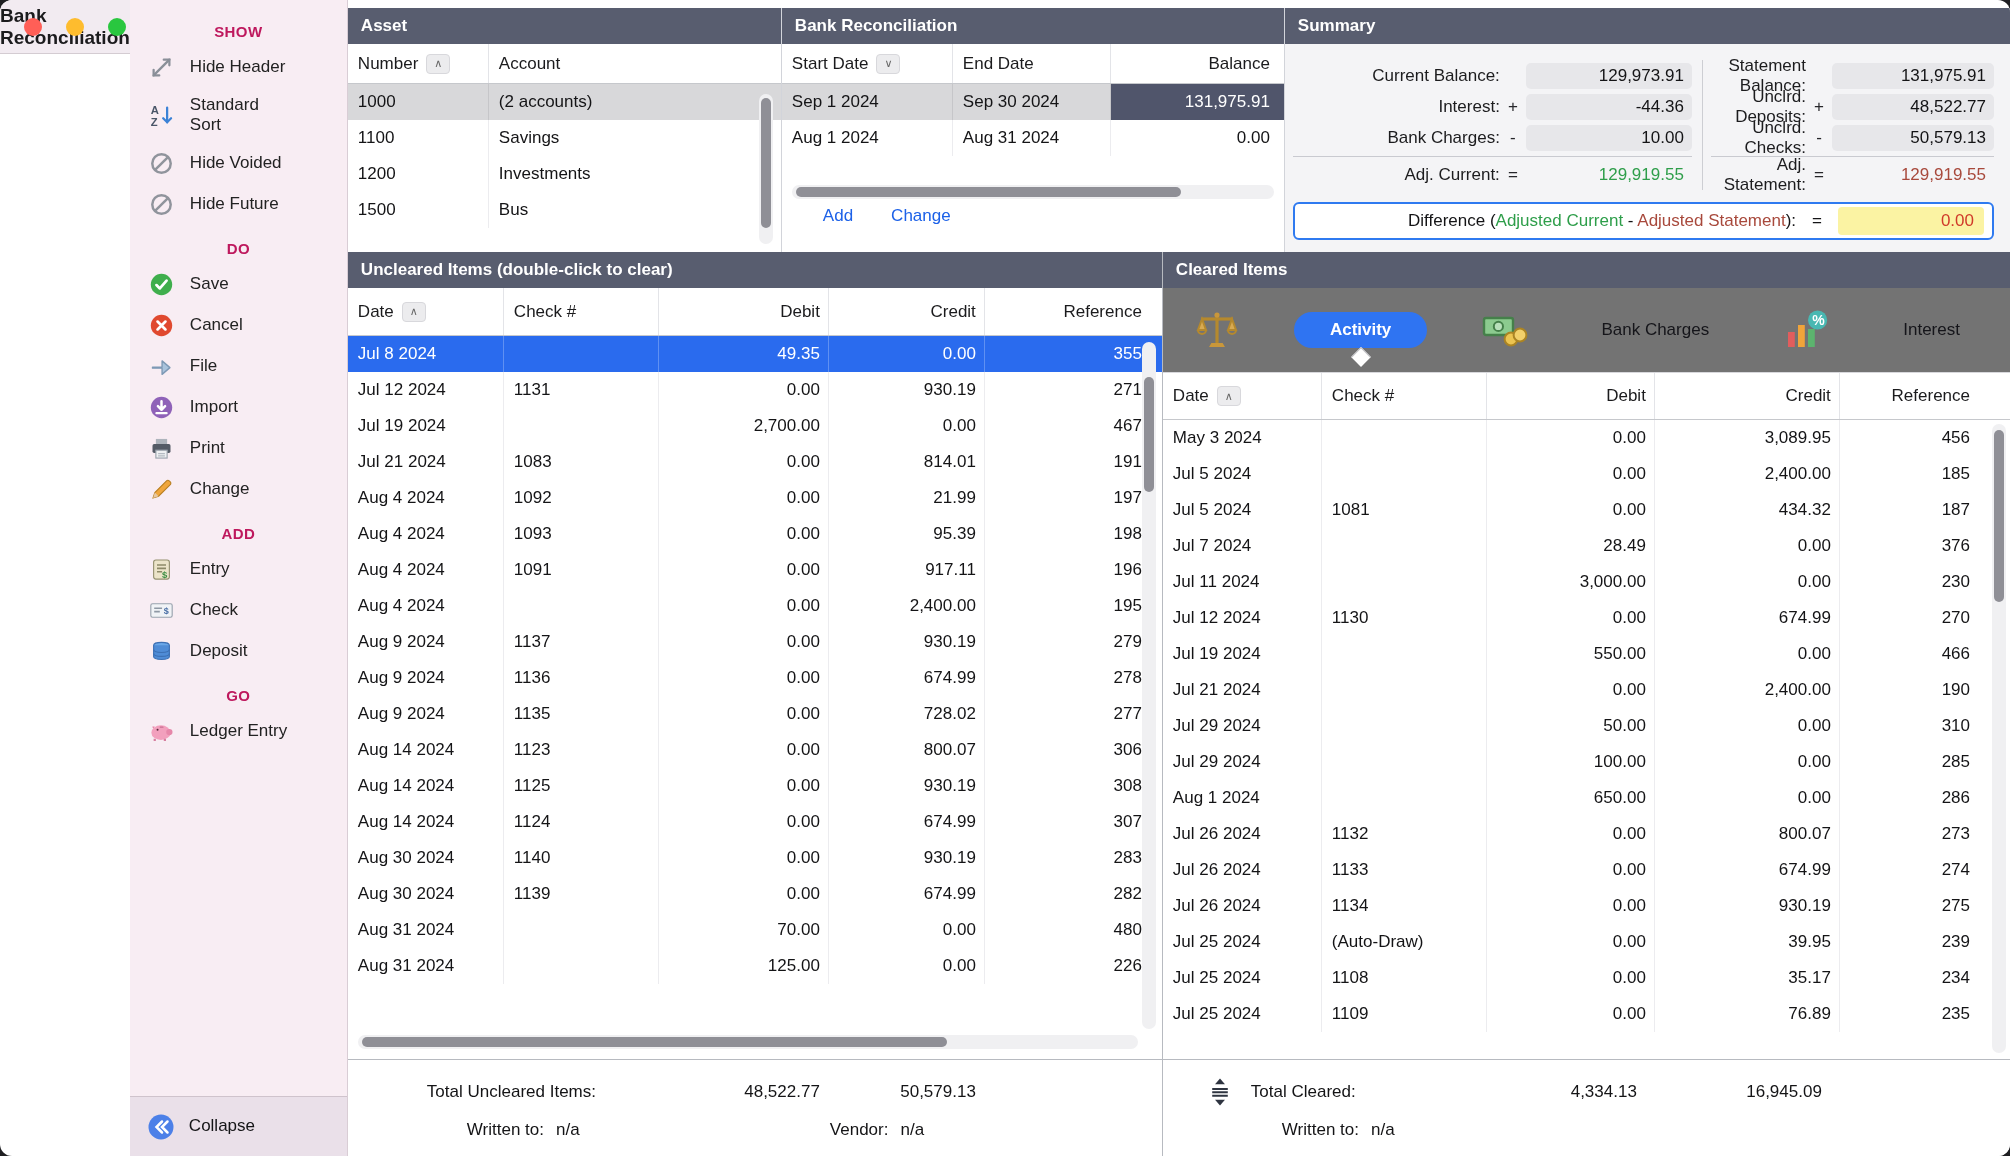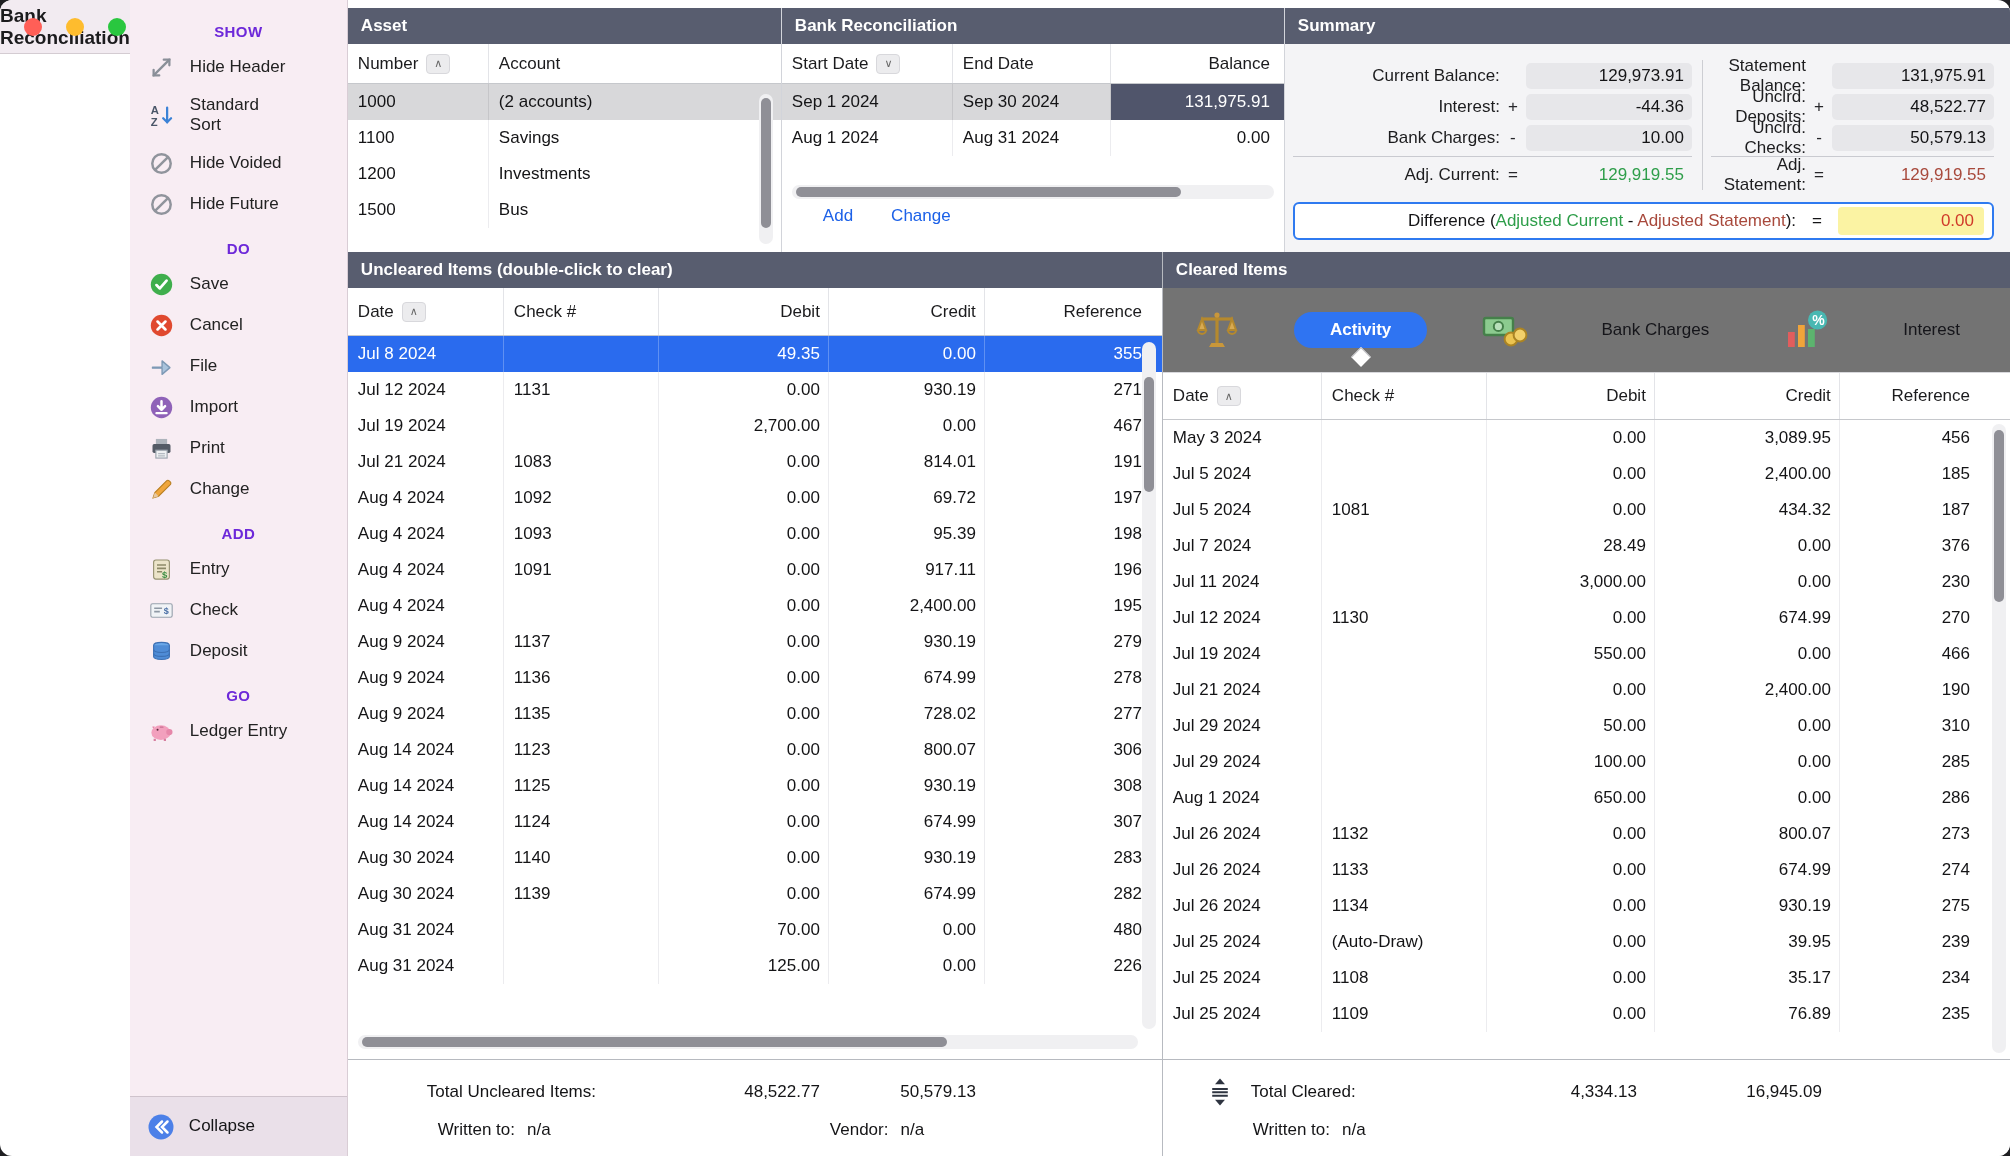--- a/index.html
+++ b/index.html
@@ -16,21 +16,21 @@
   .tl { width:18px; height:18px; border-radius:50%; display:inline-block; }
   .tl.red{background:#ff5f57;} .tl.yellow{background:#febc2e;} .tl.green{background:#29c73f;}
   .title { font-size:19px; font-weight:bold; color:#1b1b1d; }
 
   .appbody { flex:1; display:flex; min-height:0; }
 
   
   .sidebar { flex:0 0 218px; width:218px; background:#f8edf3; border-right:1px solid #d9cdd5;
              display:flex; flex-direction:column; }
   .sb-sections { flex:1; padding-top:8px; overflow:hidden; }
-  .sb-head { text-align:center; font-size:15px; font-weight:bold; color:#6d28d9; margin:15px 0 7px; letter-spacing:.4px; }
+  .sb-head { text-align:center; font-size:15px; font-weight:bold; color:#be185d; margin:15px 0 7px; letter-spacing:.4px; }
   .sb-item { display:flex; align-items:center; gap:15px; padding:7px 8px 7px 18px; min-height:40px; color:#222; }
   .sb-label { line-height:1.2; }
   .sb-item[data-name="sidebar-item-standard-sort"] .sb-label { max-width:96px; }
   .icon { display:inline-flex; flex:0 0 auto; }
   .icon svg { display:block; }
   .icon.i26, .icon.i26 svg { width:27px; height:27px; }
   .icon.i30, .icon.i30 svg { width:30px; height:30px; }
   .icon.i34, .icon.i34 svg { width:34px; height:34px; }
   .icon.i46, .icon.i46 svg { width:48px; height:48px; }
   .sb-collapse { flex:0 0 60px; background:#eae0e9; border-top:1px solid #cfc3cc;
@@ -150,21 +150,21 @@
   .bot.right { flex:1; border-left:1px solid #b7bac0; }
   .tot-line { display:flex; align-items:center; height:40px; }
   .bot.left .tot-label { width:310px; padding-left:79px; }
   .bot.left .tot-debit { width:170px; text-align:right; padding-right:8px; }
   .bot.left .tot-credit { width:156px; text-align:right; padding-right:8px; }
   .bot.right .tot-line .icon { margin-left:40px; }
   .bot.right .tot-label { width:240px; padding-left:14px; }
   .bot.right .tot-debit { width:168px; text-align:right; padding-right:8px; }
   .bot.right .tot-credit { width:185px; text-align:right; padding-right:8px; }
   .meta-line { display:flex; align-items:center; height:36px; position:relative; }
-  .bot .meta-line { padding-left:90px; }
+  .bot .meta-line { padding-left:119px; }
   .kv .k { margin-right:12px; }
   .kv.vendor { position:absolute; left:482px; }
 </style>
 </head>
 <body>
 
 <div class="window" data-name="app-window">
   <div class="titlebar" data-name="titlebar">
     <div class="traffic" data-name="window-controls">
       <span class="tl red" data-name="close-button"></span>
@@ -520,21 +520,21 @@
                 <div class="td c0" data-name="cell">Jul 21 2024</div>
                 <div class="td c1" data-name="cell">1083</div>
                 <div class="td c2" data-name="cell">0.00</div>
                 <div class="td c3" data-name="cell">814.01</div>
                 <div class="td c4" data-name="cell">191</div>
               </div>
               <div class="tr" data-name="table-row">
                 <div class="td c0" data-name="cell">Aug 4 2024</div>
                 <div class="td c1" data-name="cell">1092</div>
                 <div class="td c2" data-name="cell">0.00</div>
-                <div class="td c3" data-name="cell">69.72</div>
+                <div class="td c3" data-name="cell">21.99</div>
                 <div class="td c4" data-name="cell">197</div>
               </div>
               <div class="tr" data-name="table-row">
                 <div class="td c0" data-name="cell">Aug 4 2024</div>
                 <div class="td c1" data-name="cell">1093</div>
                 <div class="td c2" data-name="cell">0.00</div>
                 <div class="td c3" data-name="cell">95.39</div>
                 <div class="td c4" data-name="cell">198</div>
               </div>
               <div class="tr" data-name="table-row">

